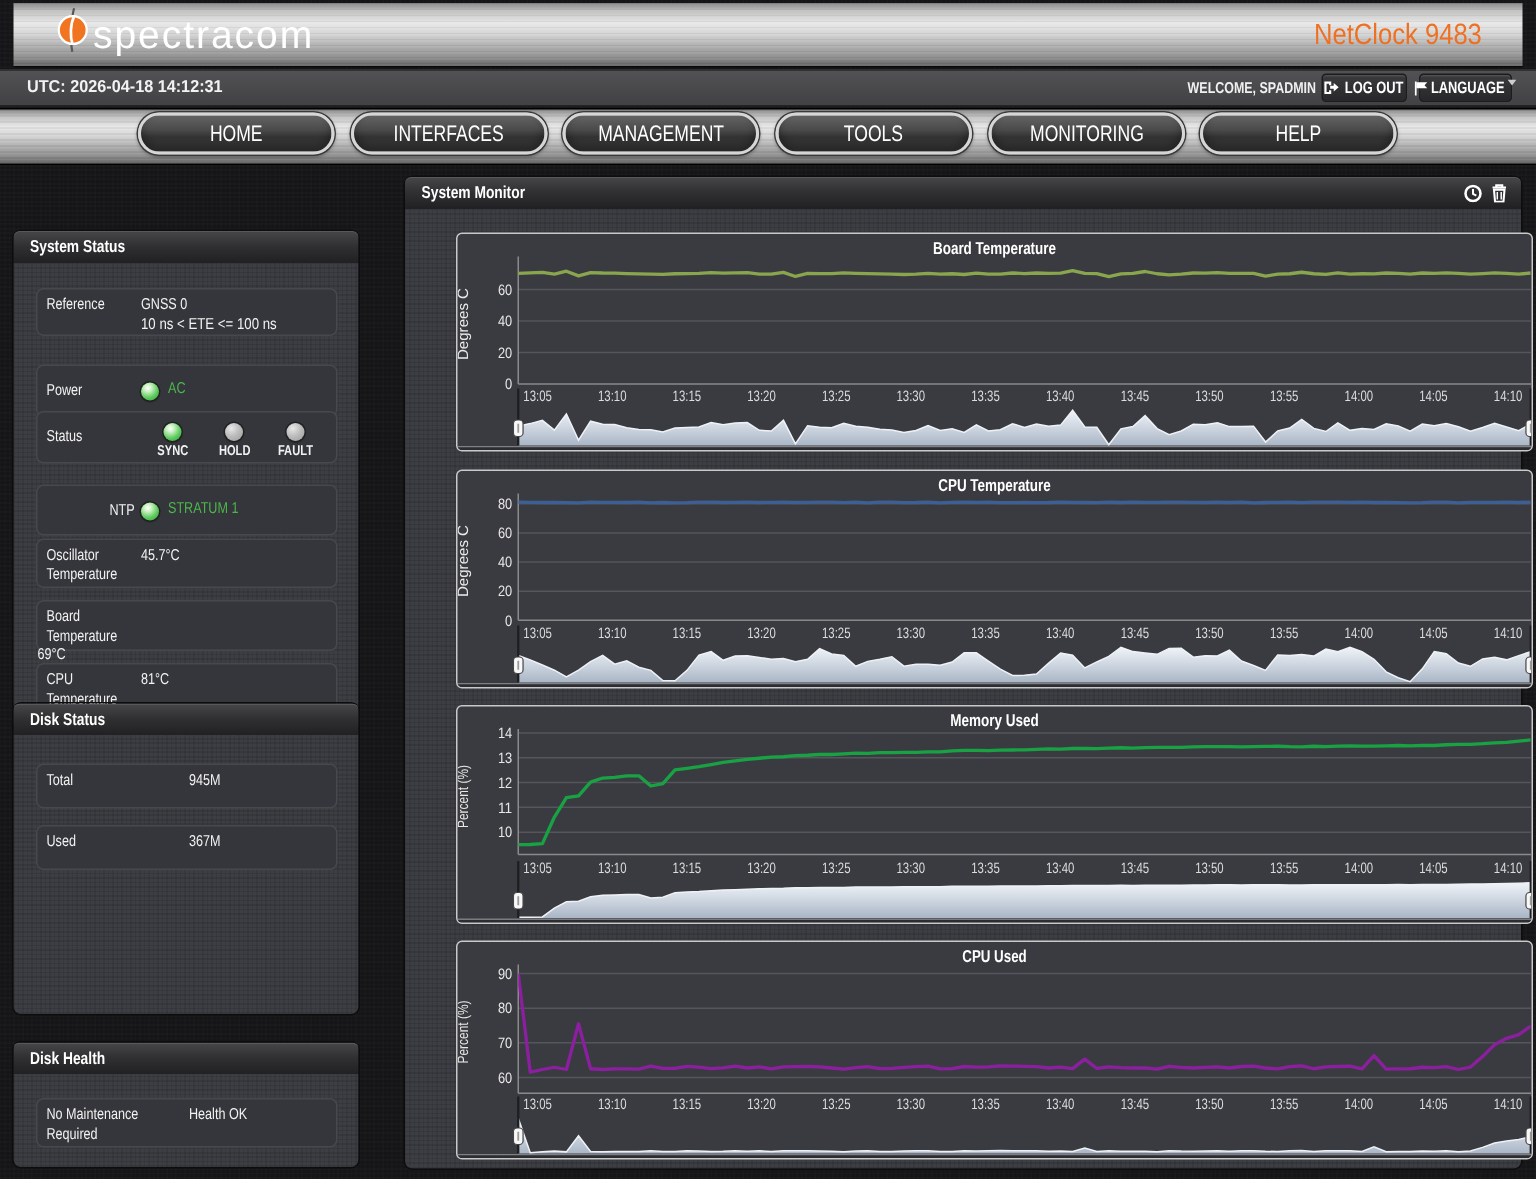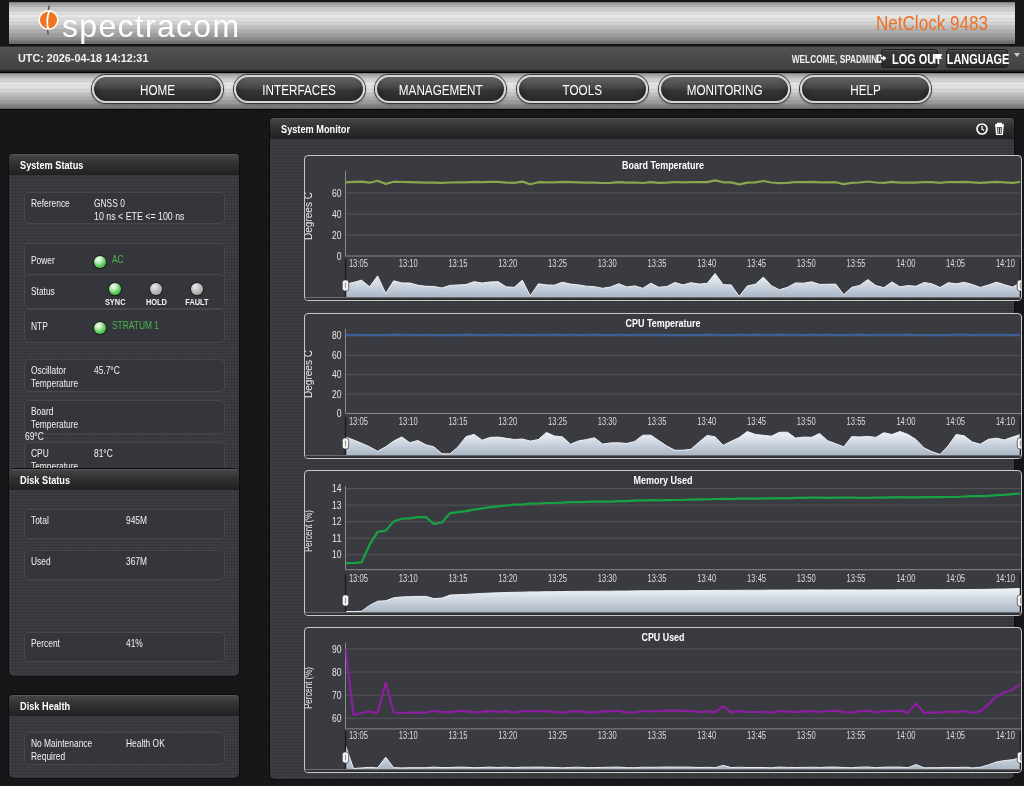--- a/index.html
+++ b/index.html
@@ -19,32 +19,32 @@
 .metal {
   background:linear-gradient(180deg,#848484 0%,#c0c0c0 12%,#e8e8e8 32%,#d4d4d4 50%,#b0b0b0 68%,#939393 85%,#656565 100%);
   position:absolute;
 }
 .metal:after {
   content:""; position:absolute; inset:0;
   background:repeating-linear-gradient(180deg, rgba(0,0,0,0.05) 0 1px, rgba(255,255,255,0.05) 1px 2px, rgba(0,0,0,0.0) 2px 4px);
 }
 #band1 { top:2px; left:9px; width:1006px; height:42px; box-shadow:0 1px 0 #0a0a0a; }
 #logo { position:absolute; left:36px; top:3px; width:180px; height:34px; z-index:3; }
-#logotext { position:absolute; left:62px; top:8px; font-size:32px; letter-spacing:1.3px; color:#ffffff; z-index:3; }
+#logotext { position:absolute; left:62px; top:8px; font-size:26px; letter-spacing:1.3px; color:#ffffff; z-index:3; }
 #netclock { position:absolute; right:36px; top:12px; font-size:19.5px; color:#ee7023; z-index:3;
   transform:scaleX(0.875); transform-origin:100% 50%; }
 #utcbar { position:absolute; top:46px; left:0; width:1024px; height:25px;
   background:linear-gradient(180deg,#525254 0%,#48484a 60%,#424244 100%);
   border-top:1px solid #2e2e30; border-bottom:1px solid #232325; }
 #utctext { position:absolute; left:18px; top:52px; font-size:11.5px; font-weight:bold; color:#f2f2f2;
   transform:scaleX(0.94); transform-origin:0 50%; white-space:nowrap; }
 #welcome { position:absolute; right:147px; top:53px; font-size:10.5px; font-weight:bold; color:#f0f0f0;
   transform:scaleX(0.79); transform-origin:100% 50%; white-space:nowrap; }
 .tbtn { position:absolute; top:49px; height:19px; background:linear-gradient(180deg,#3a3a3c,#28282a);
-  border:1px solid #1c1c1e; border-radius:3px; color:#fff; font-size:14px; font-weight:bold; white-space:nowrap;
+  border:1px solid #1c1c1e; border-radius:3px; color:#fff; font-size:11px; font-weight:bold; white-space:nowrap;
   display:flex; align-items:center; justify-content:center; box-shadow:inset 0 1px 0 rgba(255,255,255,0.10); }
 #logout { left:881px; width:57px; }
 #language { left:946px; width:62px; }
 #band2 { top:73px; left:0; width:1024px; height:36px; box-shadow:0 1px 0 #000, 0 -1px 0 #000; }
 .pill { position:absolute; top:75px; width:131px; height:28px; border-radius:15px;
   background:linear-gradient(180deg,#646464 0%,#4a4a4a 40%,#333333 60%,#3a3a3a 100%);
   border:2px solid #d6d6d6; box-shadow:0 0 0 1px #3a3a3a, 0 1px 3px rgba(0,0,0,0.55), inset 0 -4px 6px rgba(0,0,0,0.35);
   color:#fff; font-size:15px; display:flex; align-items:center; justify-content:center; z-index:3; }
 
 .panel { position:absolute; border-radius:5px; box-shadow:0 0 0 1px #0d0d0e; }
@@ -144,21 +144,21 @@
     <div class="row" style="top:68px; height:35px;">
         <div class="lbl"><span class="sx">Power</span></div>
         <div class="val nowrap"><span class="led"></span>&nbsp;&nbsp;<span class="grn sx" style="vertical-align:2px">AC</span></div>
       </div>
     <div class="row" style="top:99px; height:35px;">
       <div class="lbl"><span class="sx">Status</span></div>
       <div class="ledstack" style="left:68px"><span class="led"></span><div class="cap"><span class="sxc" style="margin:0 -3px">SYNC</span></div></div>
       <div class="ledstack" style="left:109px"><span class="led ledg"></span><div class="cap"><span class="sxc" style="margin:0 -3px">HOLD</span></div></div>
       <div class="ledstack" style="left:150px"><span class="led ledg"></span><div class="cap"><span class="sxc" style="margin:0 -4px">FAULT</span></div></div>
     </div>
-    <div class="row" style="top:134px; height:34px;">
+    <div class="row" style="top:148px; height:34px;text-align:right;">
         <div class="lbl"><span class="sx">NTP</span></div>
         <div class="val nowrap"><span class="led"></span>&nbsp;&nbsp;<span class="grn sx" style="vertical-align:2px">STRATUM 1</span></div>
       </div>
     <div class="row rowt" style="top:184px; height:33px;">
         <div class="lbl"><span class="sx">Oscillator</span><br><span class="sx">Temperature</span></div>
         <div class="val"><span class="sx">45.7°C</span></div>
       </div>
     <div class="row rowt" style="top:225px; height:34px;flex-direction:column;">
         <div class="lbl"><span class="sx">Board</span><br><span class="sx">Temperature</span></div>
         <div class="val"><span class="sx">69°C</span></div>
@@ -175,24 +175,20 @@
       <span class="sx">Disk Status</span>
     </div>
   <div class="pbody" style="height:186px">
     <div class="row dsk rowt" style="top:19px; height:30px;">
         <div class="lbl"><span class="sx">Total</span></div>
         <div class="val"><span class="sx">945M</span></div>
       </div>
     <div class="row dsk rowt" style="top:60px; height:30px;">
         <div class="lbl"><span class="sx">Used</span></div>
         <div class="val"><span class="sx">367M</span></div>
-      </div>
-    <div class="row dsk rowt" style="top:142px; height:30px;">
-        <div class="lbl"><span class="sx">Percent</span></div>
-        <div class="val"><span class="sx">41%</span></div>
       </div>
   </div>
 </div>
 
 <div id="diskheal" class="panel">
   <div class="phead">
       <span class="sx">Disk Health</span>
     </div>
   <div class="pbody" style="height:62px">
     <div class="row dsk rowt" style="top:16px; height:33px;">

